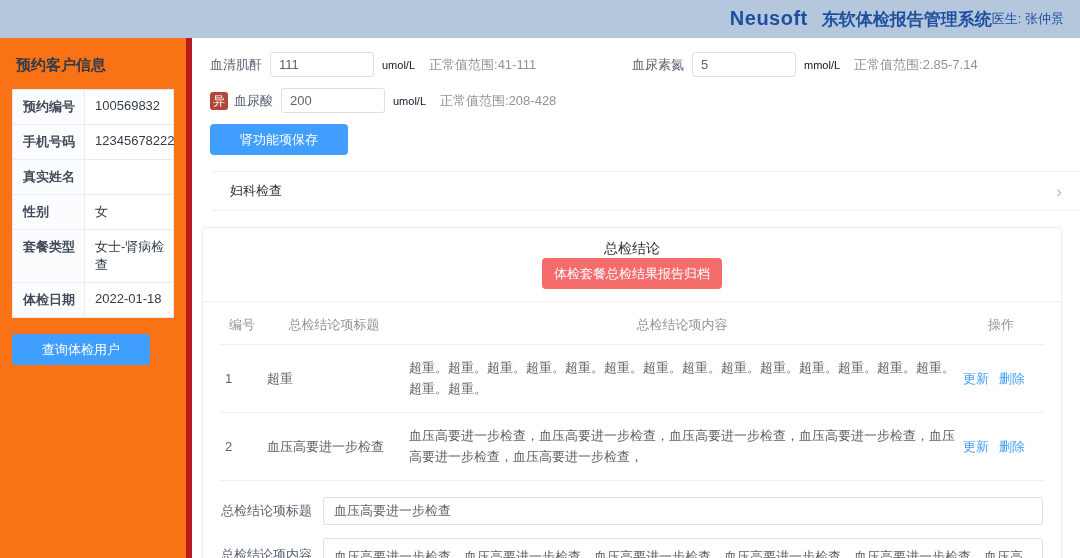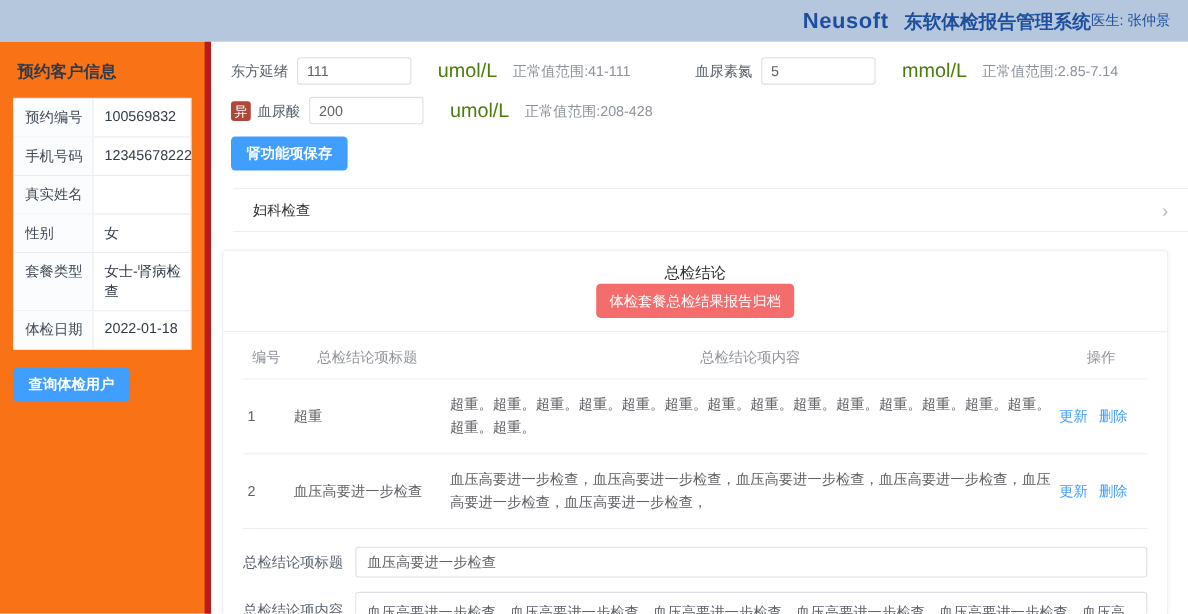--- a/index.html
+++ b/index.html
@@ -31,49 +31,49 @@
     border-right: 6px solid #b91c1c;
     padding: 16px 12px 0 12px;
   }
   .sidebar-title { font-size: 15px; font-weight: bold; color: #2f3a4a; margin: 2px 0 14px 4px; }
   .info-table { background: #fff; border: 1px solid #e4e8ee; }
   .info-row { display: flex; border-bottom: 1px solid #e9ecf1; }
   .info-row:last-child { border-bottom: none; }
   .info-label {
     width: 72px; flex-shrink: 0;
     padding: 8px 4px 8px 10px;
-    font-size: 13px; color: #424b59; font-weight: 400;
+    font-size: 13px; color: #424b59; font-weight: 700;
     background: #fbfcfd; border-right: 1px solid #e9ecf1;
   }
   .info-value { flex: 1; padding: 8px 6px 8px 10px; font-size: 13px; color: #333c48; }
 
   
   .btn {
     border: none; border-radius: 4px; color: #fff;
     font-size: 13px; cursor: pointer; font-family: inherit; line-height: 1;
   }
-  .btn-primary { background: var(--accent, #409eff); padding: 9px 14px; font-weight: bold; }
+  .btn-primary { background: var(--accent, #409eff); padding: 9px 30px; }
   .btn-danger  { background: var(--danger, #f56c6c); padding: 9px 12px; }
   .sidebar .btn-primary { margin-top: 16px; }
 
   
   .main { flex: 1; background: #fff; overflow: hidden; }
 
   .exam-form { padding: 14px 18px 0 18px; }
   .form-line { display: flex; align-items: center; margin-bottom: 11px; }
   .form-item { display: flex; align-items: center; }
   .form-item.col1 { width: 422px; }
   .f-label { font-size: 13px; color: #5a6270; margin-right: 8px; white-space: nowrap; }
   .f-input {
     width: 104px; height: 25px;
     border: 1px solid #dcdfe6; border-radius: 3px;
     padding: 0 8px; font-size: 13px; color: #606266;
     outline: none; font-family: inherit;
   }
-  .f-unit  { font-size: 18px; color: #4d7c0f; margin-left: 24px; }
+  .f-unit  { font-size: 11px; color: #0f172a; margin-left: 8px; }
   .f-range { font-size: 13px; color: #8d939c; margin-left: 14px; }
   .abn-badge {
     background: var(--abnormal_badge, #b0473a); color: #fff;
     font-size: 12px; line-height: 1; padding: 3px 3px;
     border-radius: 3px; margin-right: 6px;
   }
   .save-row { margin-top: 2px; }
 
   
   .accordion {
@@ -171,21 +171,21 @@
       </div>
     </div>
     <button class="btn btn-primary">查询体检用户</button>
   </aside>
 
   <main class="main">
 
     <section class="exam-form">
       <div class="form-line">
         <div class="form-item col1">
-          <span class="f-label">东方延绪</span>
+          <span class="f-label">血清肌酐</span>
           <input class="f-input" type="text" value="111" style="">
           <span class="f-unit">umol/L</span>
           <span class="f-range">正常值范围:41-111</span>
         </div>
         <div class="form-item">
           <span class="f-label">血尿素氮</span>
           <input class="f-input" type="text" value="5" style="">
           <span class="f-unit">mmol/L</span>
           <span class="f-range">正常值范围:2.85-7.14</span>
         </div>

